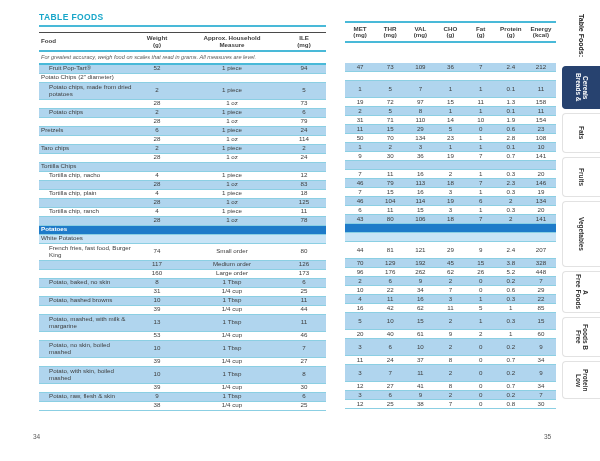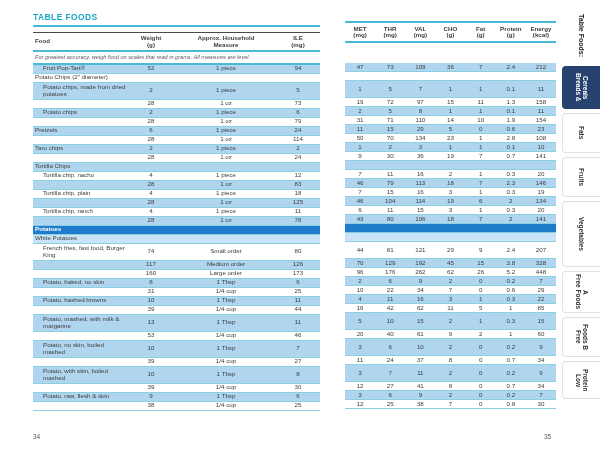--- a/index.html
+++ b/index.html
@@ -1,21 +1,21 @@
 <!DOCTYPE html>
 <html><head>
 <meta charset="utf-8">
 <style>
   * { margin:0; padding:0; box-sizing:border-box; }
   html,body { width:600px; height:461px; background:#ffffff; overflow:hidden;
               font-family:"Liberation Sans", sans-serif; color:#3d3d3d; }
   .spread { position:relative; width:600px; height:461px; background:#fff; }
 
   
-  .page-left { position:absolute; left:33px; top:12px; width:287px; }
+  .page-left { position:absolute; left:39px; top:12px; width:287px; }
   .title { font-size:8.5px; font-weight:bold; color:#18a6c9; letter-spacing:0.4px;
            padding-bottom:3px; border-bottom:2px solid #49b9d8; }
   .lheader { display:flex; align-items:center; margin-top:5px;
              border-top:1px solid #4a4a4a; border-bottom:2px solid #49b9d8;
              padding:2px 0; }
   .hcell { font-weight:bold; font-size:6.3px; line-height:1.15; white-space:pre-line;
            text-align:center; color:#3b3b3b; }
   .note { font-style:italic; font-size:5.6px; color:#5a5a5a; padding:2px 2px 2.5px 2px;
           border-bottom:2px solid #49b9d8; }
 

